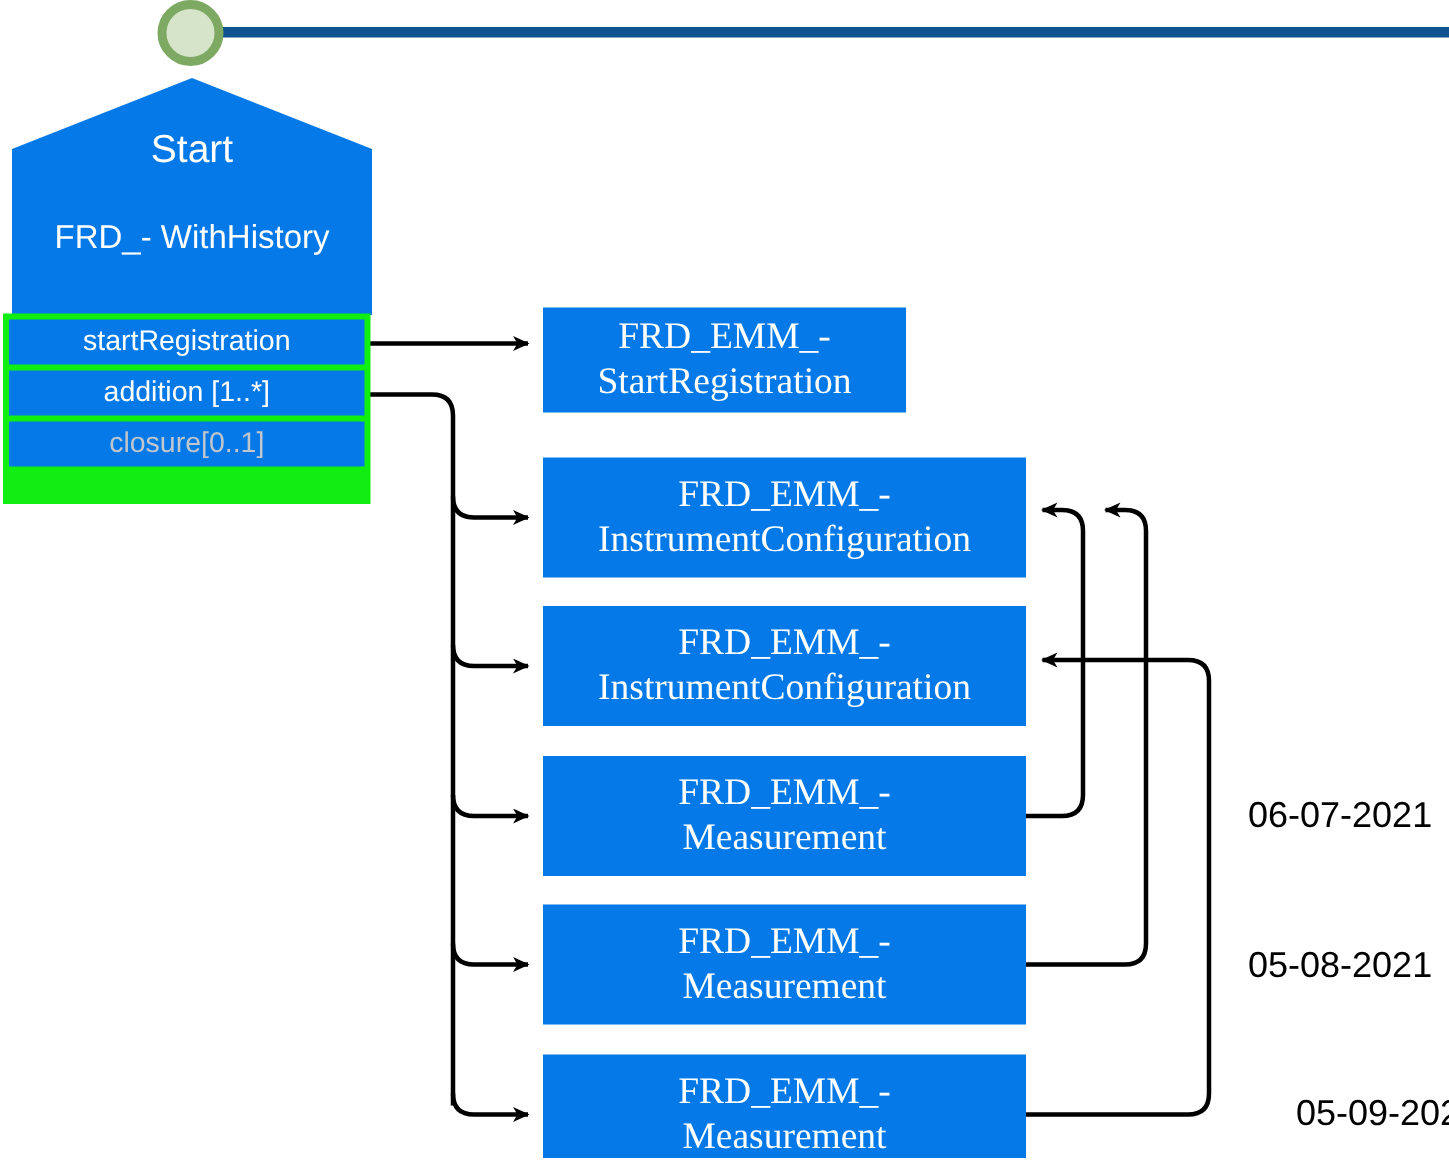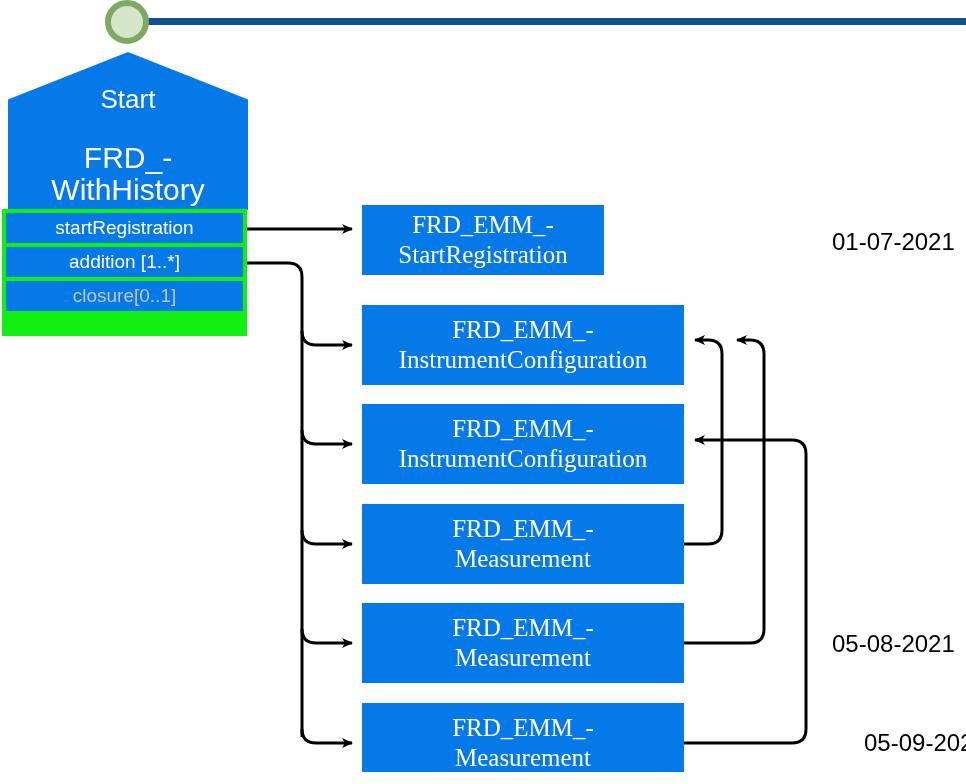--- a/index.html
+++ b/index.html
@@ -64,21 +64,21 @@
     font-size: 26px;
     line-height: 30px;
   }
   #start-name {
     position: absolute;
     left: 8px;
     top: 142px;
     width: 240px;
     text-align: center;
     color: #ffffff;
-    font-size: 30px;
+    font-size: 22px;
     line-height: 32px;
   }
   
   #attr-group {
     position: absolute;
     left: 2px;
     top: 209px;
     width: 245px;
     height: 127px;
     background: #11ee11;
@@ -216,17 +216,17 @@
     </div>
   </div>
 
   <div class="node-box" style="left:362px; top:703px; width:322px; height:80px;">
     <div>
       <span class="label-line">FRD_EMM_-</span>
       <span class="label-line">Measurement</span>
     </div>
   </div>
 
-  <div class="date-stamp" style="left:832px; top:228px;">01-07-2021</div>
+  <div class="date-stamp" style="left:832px; top:530px;">06-07-2021</div>
   <div class="date-stamp" style="left:832px; top:630px;">05-08-2021</div>
   <div class="date-stamp" style="left:864px; top:729px;">05-09-2021</div>
 
 </div>
 
 </body></html>

